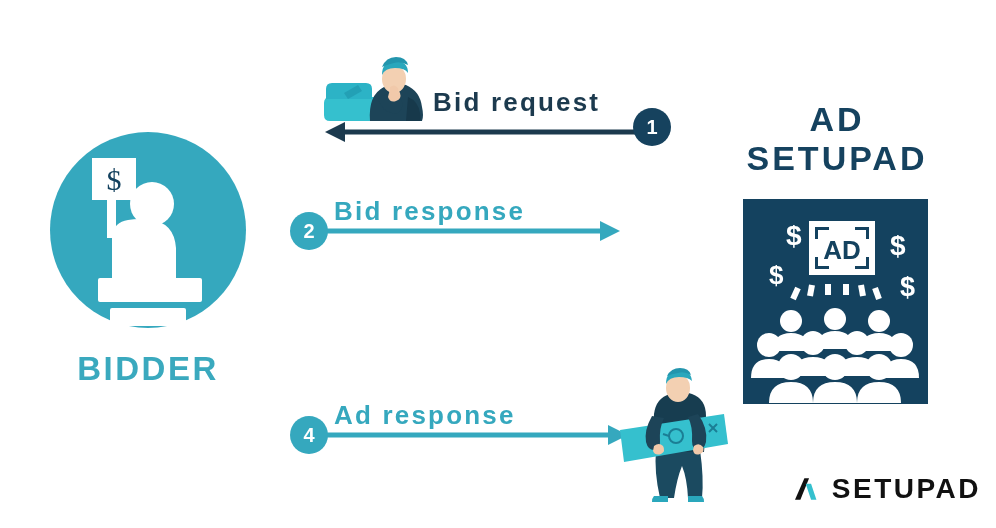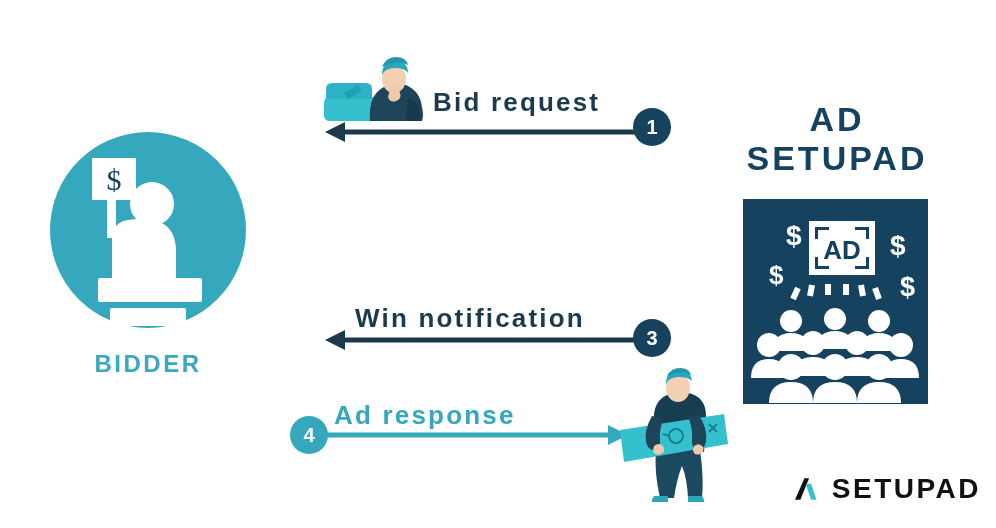--- a/index.html
+++ b/index.html
@@ -41,21 +41,21 @@
     top: 0px;
     width: 196px;
     height: 196px;
   }
   #bidder-label {
     position: absolute;
     left: 0px;
     top: 218px;
     width: 212px;
     text-align: center;
-    font-size: 24px;
+    font-size: 33px;
     font-weight: bold;
     letter-spacing: 2.5px;
     color: #3AA9BE;
     font-family: "Liberation Sans", sans-serif;
   }
 
   
   #exchange-block {
     position: absolute;
     left: 692px;
@@ -234,29 +234,29 @@
 
   <div class="flow-row" style="left:325px; top:95px; width:345px;">
     <div class="flow-label navy" style="left:108px; top:-8px;">Bid request</div>
     <svg class="arrow-svg" style="left:0px; top:26px;" width="320" height="22" viewBox="0 0 320 22">
       <line x1="18" y1="11" x2="318" y2="11" stroke="#1C3A4E" stroke-width="5"></line>
       <polygon points="0,11 20,1 20,21" fill="#1C3A4E"></polygon>
     </svg>
     <div class="badge navy" style="left:308px; top:13px;">1</div>
   </div>
 
-
-  <div class="flow-row" style="left:325px; top:305px; width:345px;">
-    <div class="flow-label navy" style="left:30px; top:-2px;">Win notification</div>
-    <svg class="arrow-svg" style="left:0px; top:24px;" width="320" height="22" viewBox="0 0 320 22">
-      <line x1="18" y1="11" x2="318" y2="11" stroke="#1C3A4E" stroke-width="5"></line>
-      <polygon points="0,11 20,1 20,21" fill="#1C3A4E"></polygon>
-    </svg>
-    <div class="badge navy" style="left:308px; top:14px;">3</div>
-  </div>
+  <div class="flow-row" style="left:290px; top:198px; width:345px;">
+    <div class="flow-label teal" style="left:44px; top:-2px;">Bid response</div>
+    <svg class="arrow-svg" style="left:30px; top:22px;" width="300" height="22" viewBox="0 0 300 22">
+      <line x1="0" y1="11" x2="282" y2="11" stroke="#35A8BE" stroke-width="5"></line>
+      <polygon points="300,11 280,1 280,21" fill="#35A8BE"></polygon>
+    </svg>
+    <div class="badge teal" style="left:0px; top:14px;">2</div>
+  </div>
+
 
   <div class="flow-row" style="left:290px; top:402px; width:345px;">
     <div class="flow-label teal" style="left:44px; top:-2px;">Ad response</div>
     <svg class="arrow-svg" style="left:30px; top:22px;" width="308" height="22" viewBox="0 0 308 22">
       <line x1="0" y1="11" x2="290" y2="11" stroke="#35A8BE" stroke-width="5"></line>
       <polygon points="308,11 288,1 288,21" fill="#35A8BE"></polygon>
     </svg>
     <div class="badge teal" style="left:0px; top:14px;">4</div>
   </div>
 

